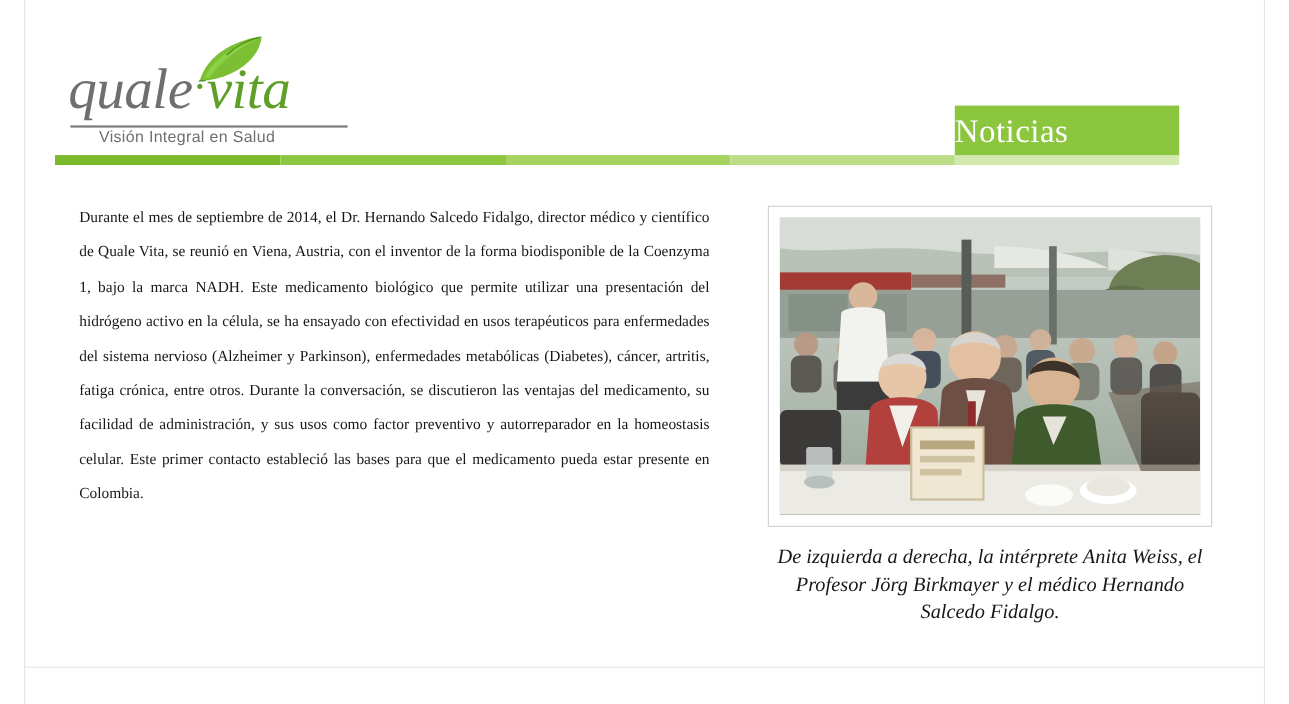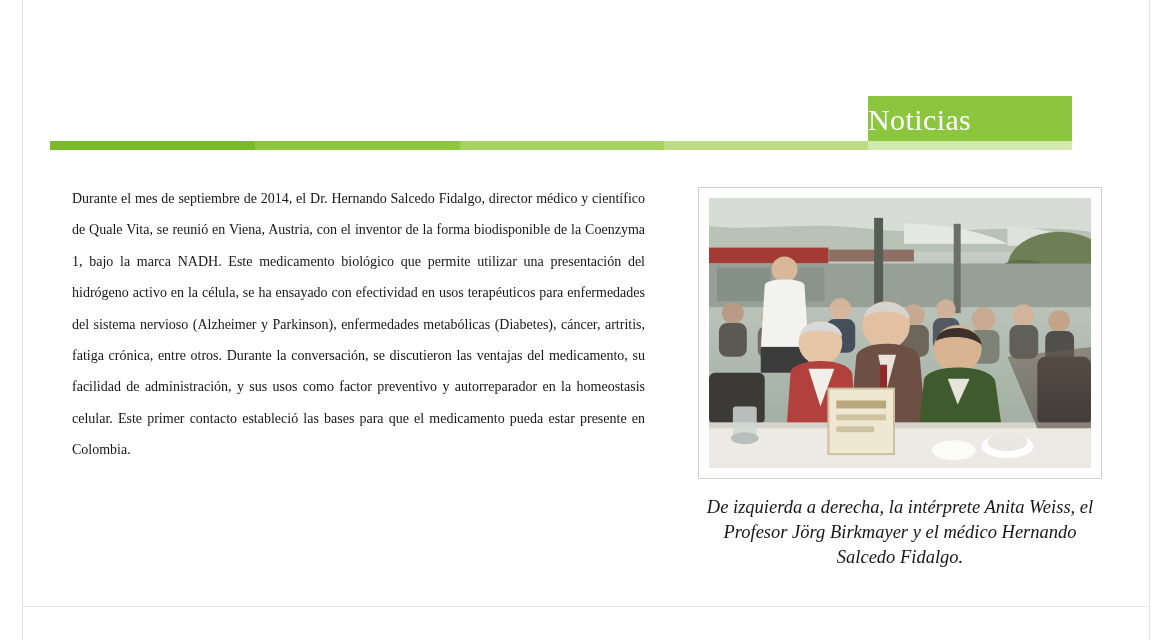--- a/index.html
+++ b/index.html
@@ -192,20 +192,34 @@
     color: #171717;
   }
 </style>
 </head>
 <body>
 
 <div class="page">
 
   <div class="header">
 
+    <div class="logo">
+
+      <svg class="leaf" viewBox="0 0 80 46">
+        <path d="M14 44 C26 34, 40 30, 58 28 C44 30, 30 36, 20 44 Z" fill="#4f8f1f"></path>
+        <path d="M16 42 C22 24, 40 8, 72 3 C70 22, 52 38, 24 43 C22 43, 18 43, 16 42 Z" fill="#7cbf33"></path>
+        <path d="M20 41 C28 24, 46 10, 70 5 C56 10, 36 24, 24 41 Z" fill="#8fd24a" opacity="0.85"></path>
+        <path d="M70 4 C60 6, 48 12, 40 20" stroke="#4f8f1f" stroke-width="1.2" fill="none"></path>
+      </svg>
+
+      <div class="logo-word"><span>quale</span><span class="dot">·</span><span class="vita">vita</span></div>
+
+      <div class="logo-underline"></div>
+      <div class="logo-tagline">Visión Integral en Salud</div>
+    </div>
 
     <div class="noticias-tab">
       <span>Noticias</span>
     </div>
   </div>
 
   <div class="header-bar" id="header-bar">
       <i style="background: rgb(122, 185, 41); width: 205px;"></i>
       <i style="background: rgb(143, 198, 63); width: 205px;"></i>
       <i style="background: rgb(166, 210, 95); width: 204px;"></i>

